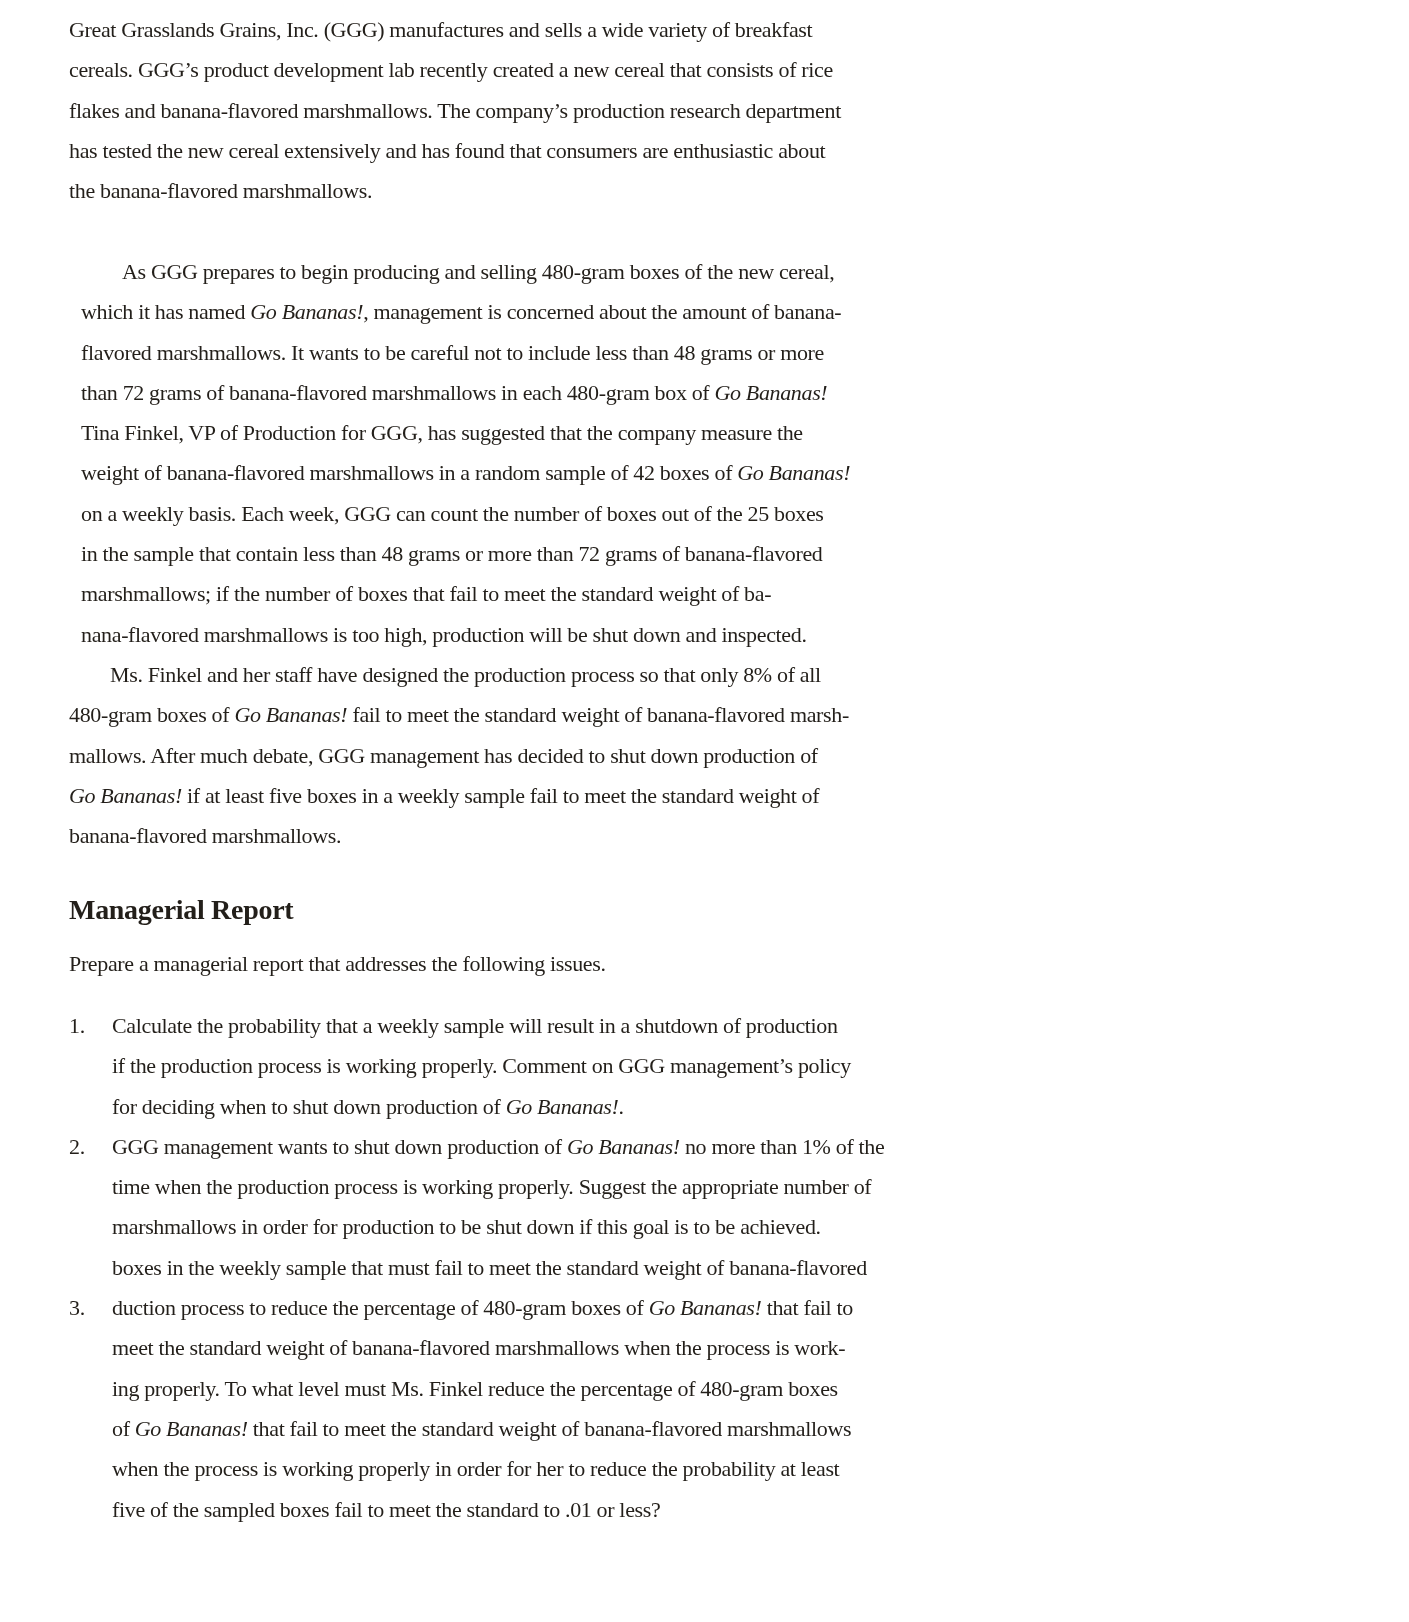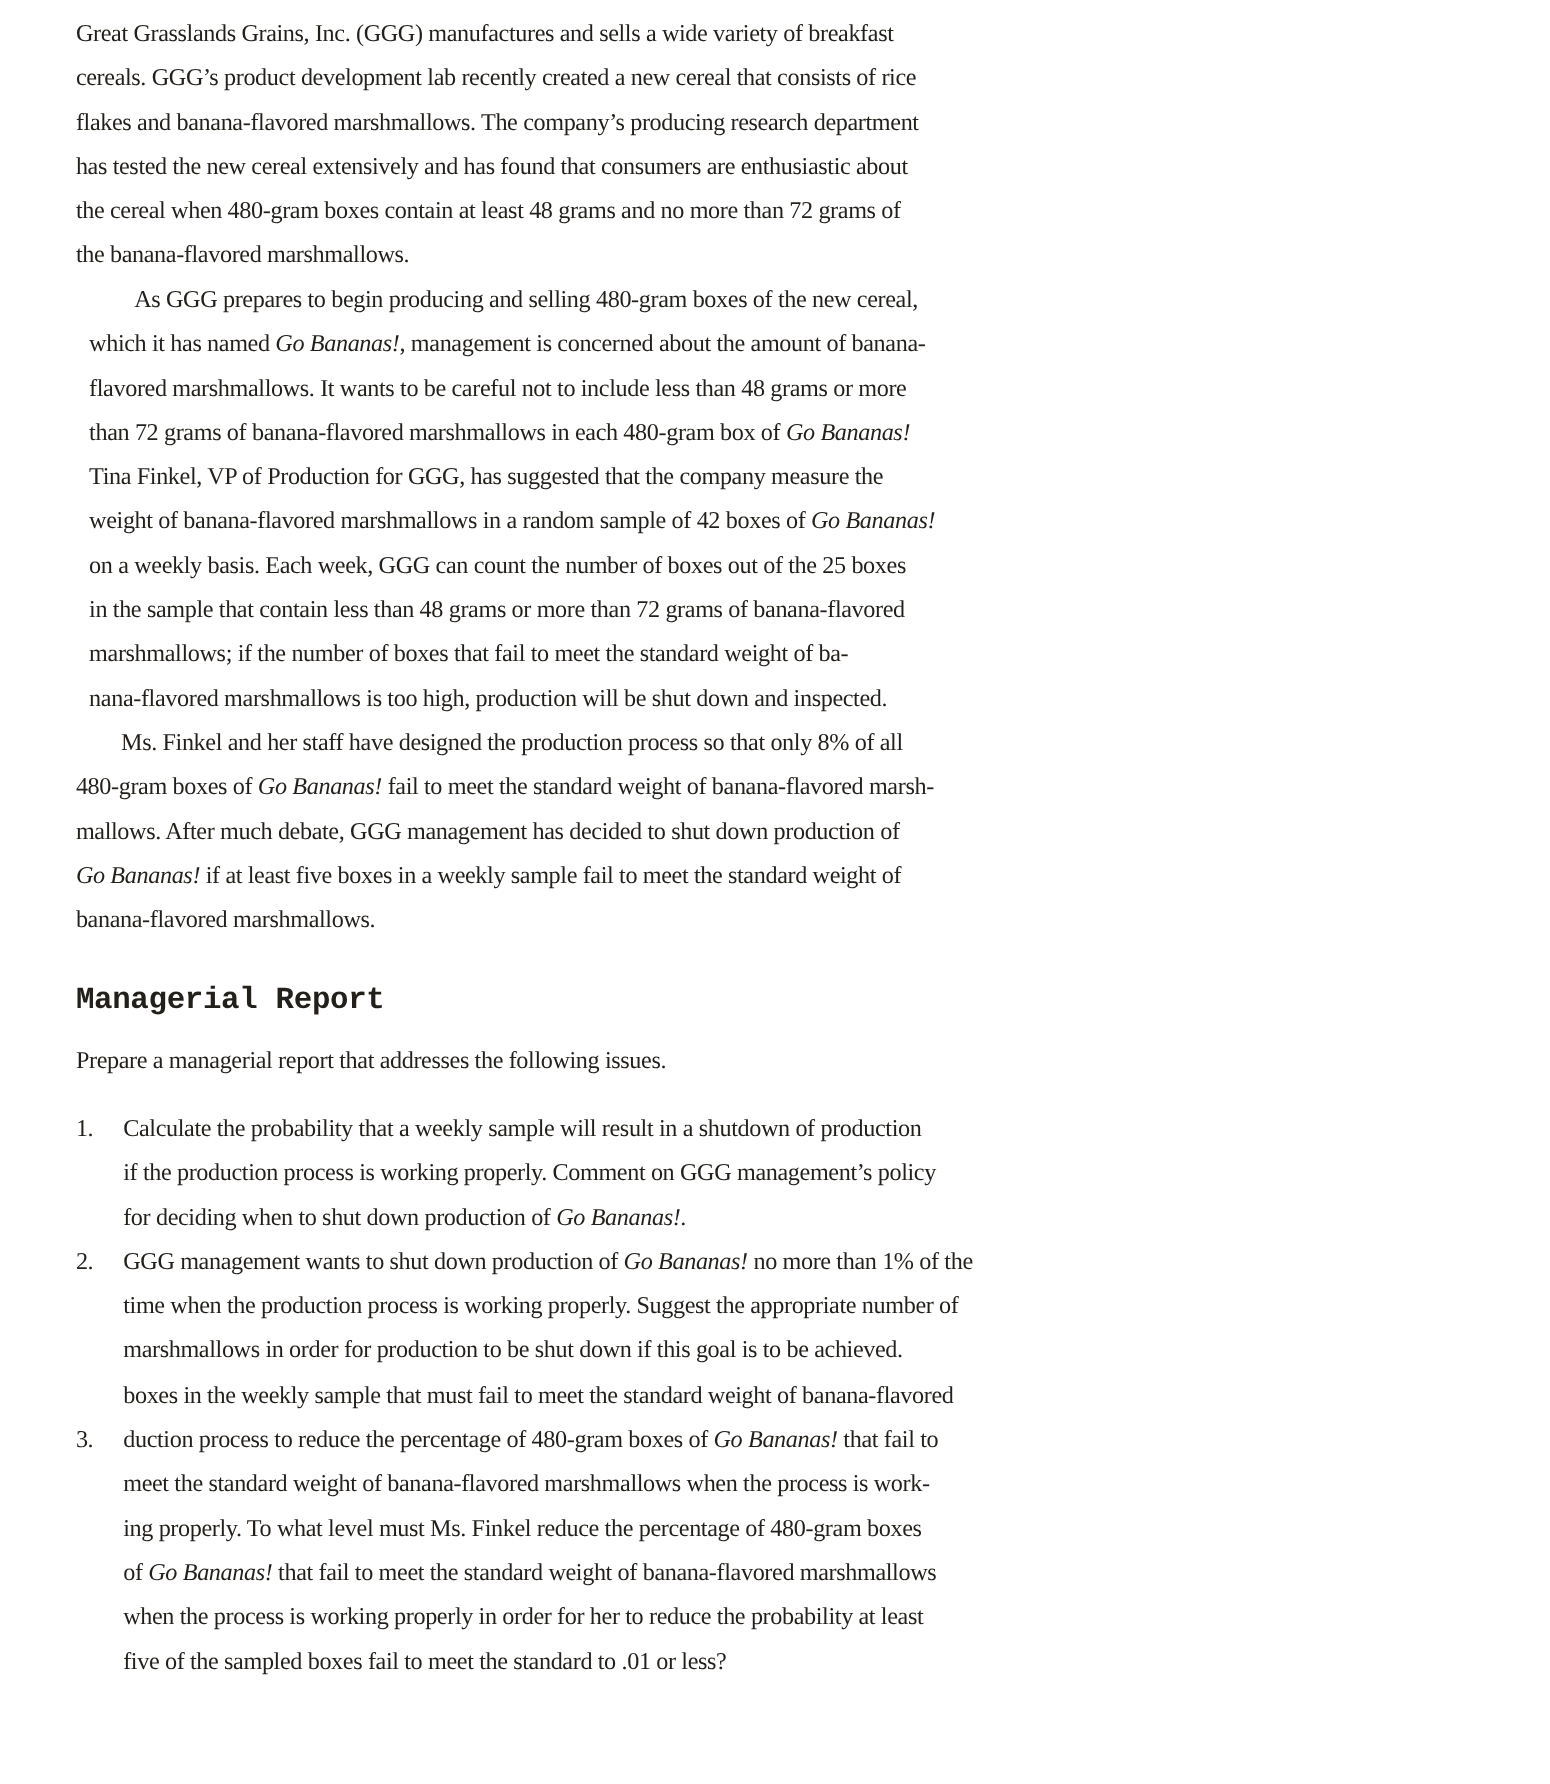--- a/index.html
+++ b/index.html
@@ -10,40 +10,39 @@
   }
   .page { position: absolute; left: 69px; top: 10px; width: 1260px; }
   .para {
     font-size: 22px; line-height: 40.3px; margin: 0;
     letter-spacing: -0.35px;
   }
   .line { display: block; white-space: nowrap; }
   .indent { padding-left: 41px; }
   i { font-style: italic; }
   .heading {
-    font-family: Liberation Mono, monospace;
+    font-family: Liberation Serif, serif;
     font-weight: bold; font-size: 28px; margin: 0;
     position: absolute; top: 884px; left: 0; letter-spacing: -0.3px;
   }
   .intro { position: absolute; top: 934px; left: 0; }
   .list { position: absolute; top: 996px; left: 0; margin: 0; padding: 0; list-style: none; }
   .item { position: relative; padding-left: 43px; }
   .num { position: absolute; left: 0; top: 0; }
 </style>
 </head>
 <body>
 
 <div class="page">
 
   <p class="para" style="position:absolute;top:0;left:0;">
     <span class="line">Great Grasslands Grains, Inc. (GGG) manufactures and sells a wide variety of breakfast</span>
     <span class="line">cereals. GGG’s product development lab recently created a new cereal that consists of rice</span>
-    <span class="line">flakes and banana-flavored marshmallows. The company’s producing research department</span>
+    <span class="line">flakes and banana-flavored marshmallows. The company’s production research department</span>
     <span class="line">has tested the new cereal extensively and has found that consumers are enthusiastic about</span>
-    <span class="line">the cereal when 480-gram boxes contain at least 48 grams and no more than 72 grams of</span>
     <span class="line">the banana-flavored marshmallows.</span>
   </p>
 
   <p class="para" style="position:absolute;top:242px;left:12px;">
     <span class="line indent"><span>As GGG prepares to begin producing and selling 480-gram boxes of the new cereal,</span></span>
     <span class="line"><span>which it has named </span><i>Go Bananas!</i><span>, management is concerned about the amount of banana-</span></span>
     <span class="line"><span>flavored marshmallows. It wants to be careful not to include less than 48 grams or more</span></span>
     <span class="line"><span>than 72 grams of banana-flavored marshmallows in each 480-gram box of </span><i>Go Bananas!</i></span>
     <span class="line"><span>Tina Finkel, VP of Production for GGG, has suggested that the company measure the</span></span>
     <span class="line"><span>weight of banana-flavored marshmallows in a random sample of 42 boxes of </span><i>Go Bananas!</i></span>

